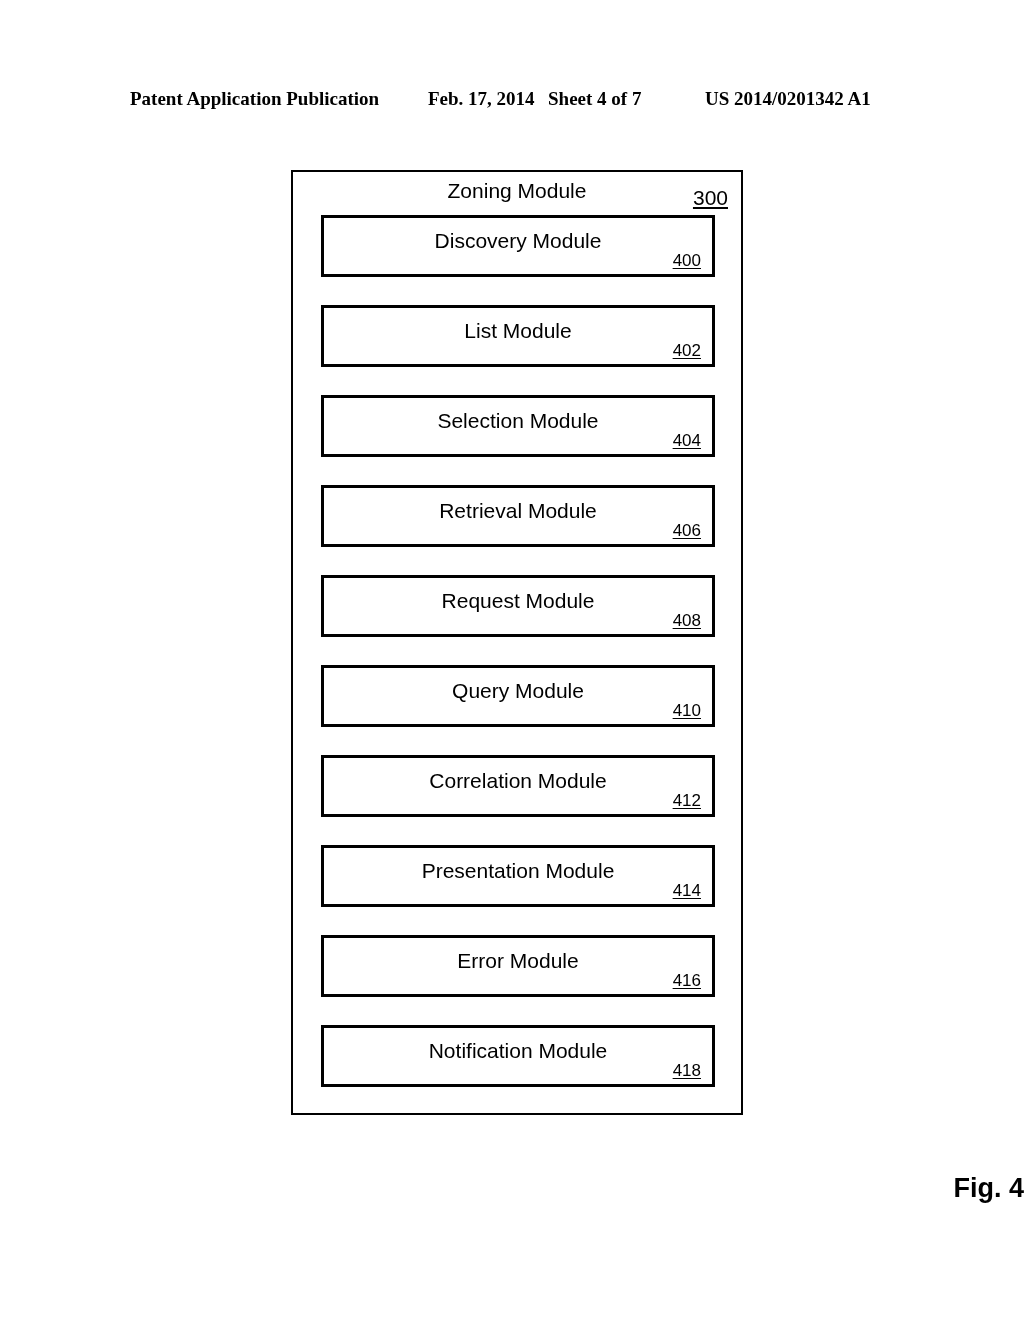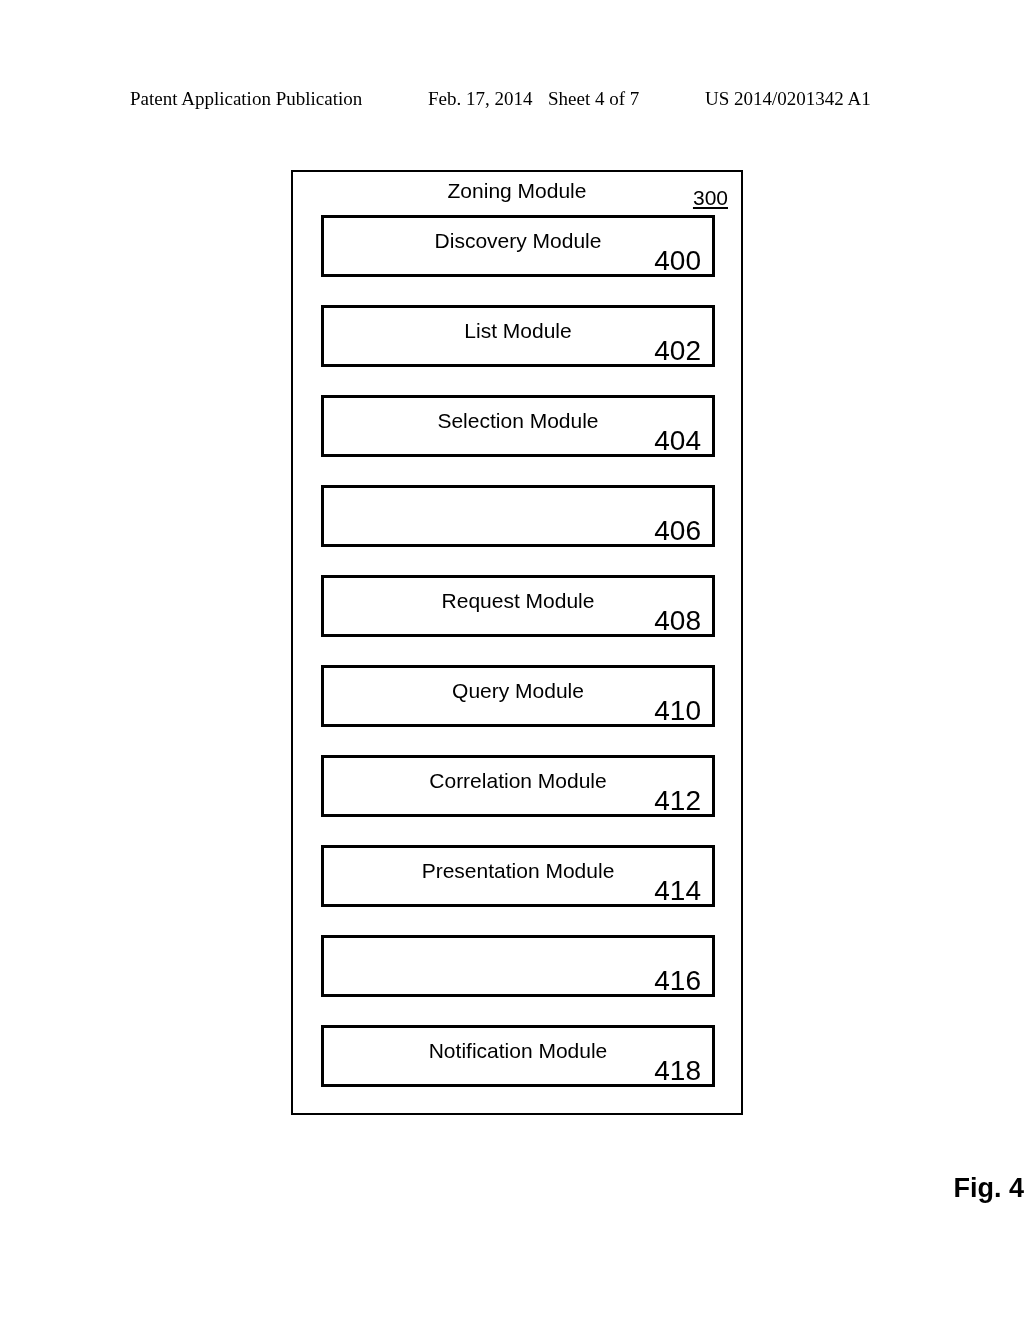--- a/index.html
+++ b/index.html
@@ -18,21 +18,21 @@
   }
 
   
   .page-header {
     position: absolute;
     top: 86px;
     left: 130px;
     width: 780px;
     height: 26px;
     font-family: "Liberation Serif", serif;
-    font-weight: normal;
+    font-weight: bold;
     font-size: 19px;
     line-height: 26px;
     white-space: nowrap;
   }
   .page-header .hdr-pub {
     position: absolute;
     left: 0px;
     top: 0px;
   }
   .page-header .hdr-date {
@@ -113,22 +113,23 @@
     right: 0;
     top: 10px;
     text-align: center;
     font-size: 21px;
     line-height: 25px;
   }
   .module-ref {
     position: absolute;
     right: 11px;
     top: 30px;
-    font-size: 28px;
-    line-height: 25px;
+    font-size: 17px;
+    line-height: 25px;
+    text-decoration: underline;
     text-underline-offset: 2px;
   }
 
   
   .fig-caption {
     position: absolute;
     left: 0;
     width: 1024px;
     top: 1172px;
     text-align: right;
@@ -165,20 +166,21 @@
       <div class="module-label">List Module</div>
       <div class="module-ref">402</div>
     </div>
 
     <div class="module-box">
       <div class="module-label">Selection Module</div>
       <div class="module-ref">404</div>
     </div>
 
     <div class="module-box">
+      <div class="module-label">Retrieval Module</div>
       <div class="module-ref">406</div>
     </div>
 
     <div class="module-box">
       <div class="module-label">Request Module</div>
       <div class="module-ref">408</div>
     </div>
 
     <div class="module-box">
       <div class="module-label">Query Module</div>
@@ -189,20 +191,21 @@
       <div class="module-label">Correlation Module</div>
       <div class="module-ref">412</div>
     </div>
 
     <div class="module-box">
       <div class="module-label">Presentation Module</div>
       <div class="module-ref">414</div>
     </div>
 
     <div class="module-box">
+      <div class="module-label">Error Module</div>
       <div class="module-ref">416</div>
     </div>
 
     <div class="module-box">
       <div class="module-label">Notification Module</div>
       <div class="module-ref">418</div>
     </div>
 
   </div>
 </div>

